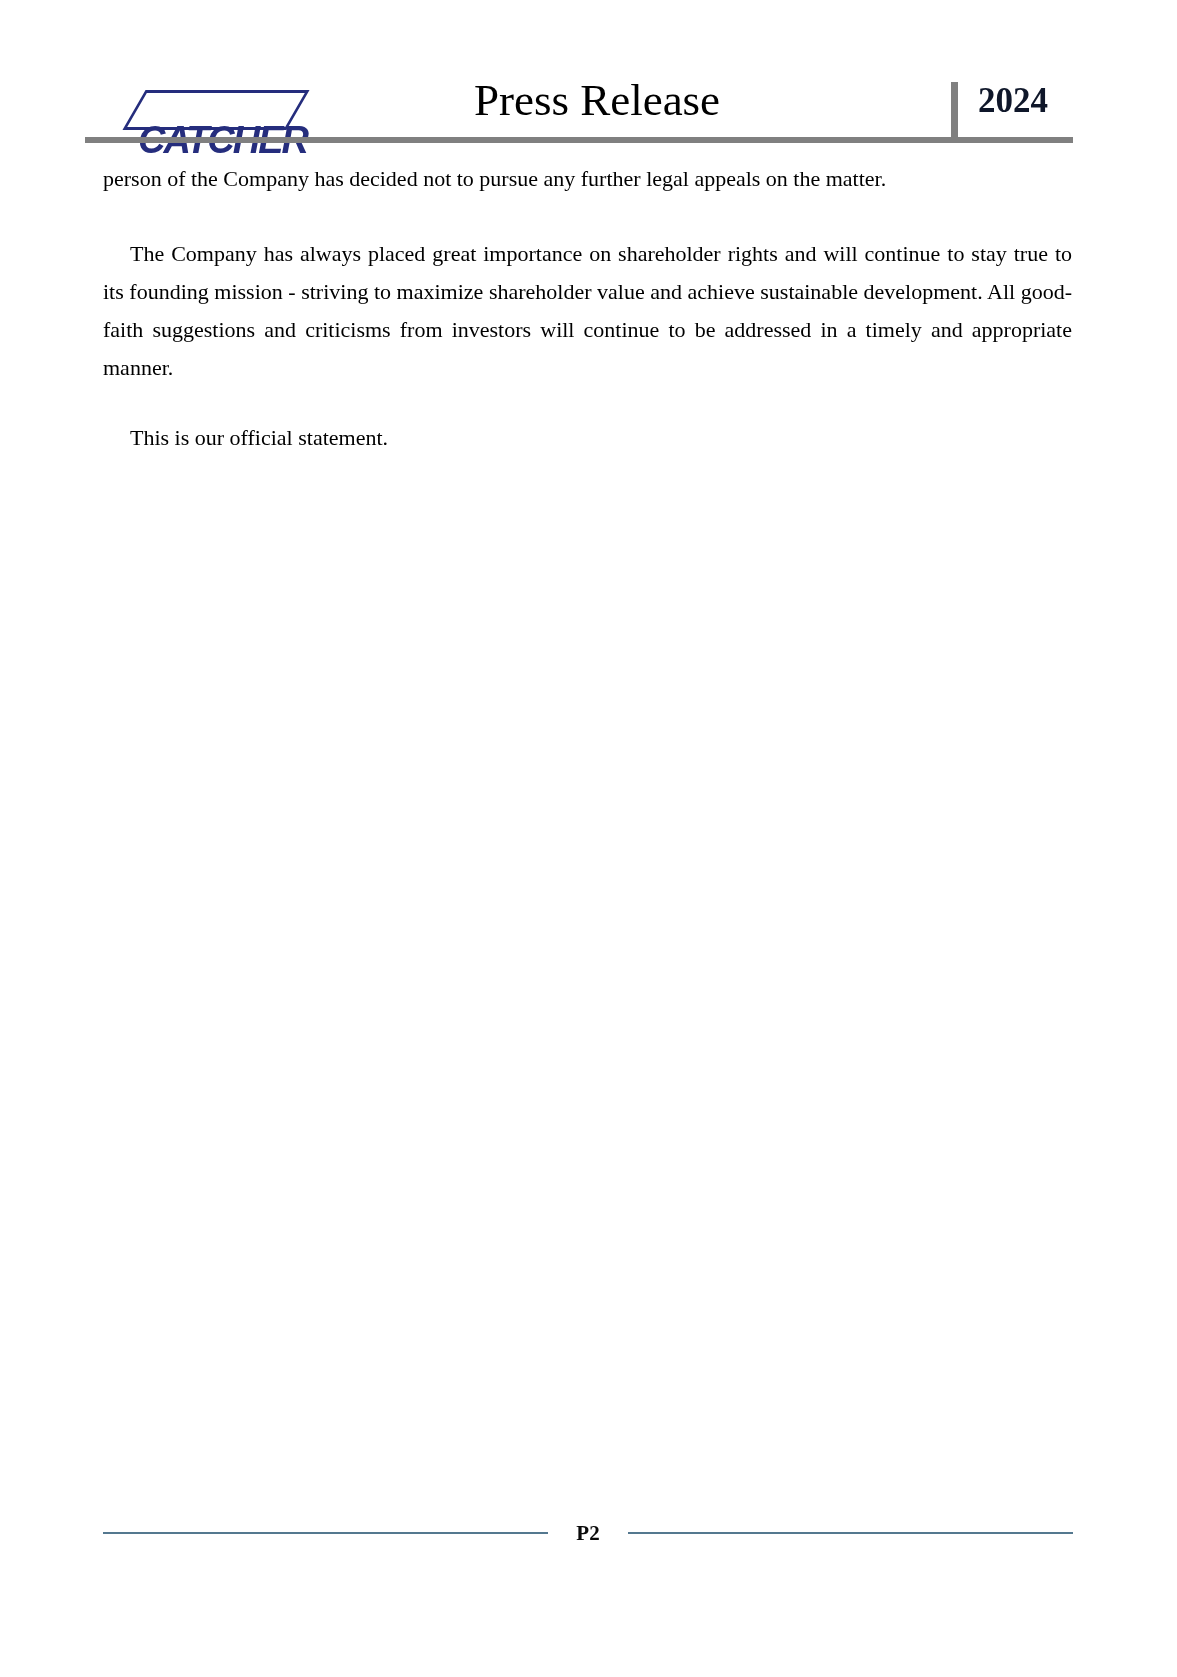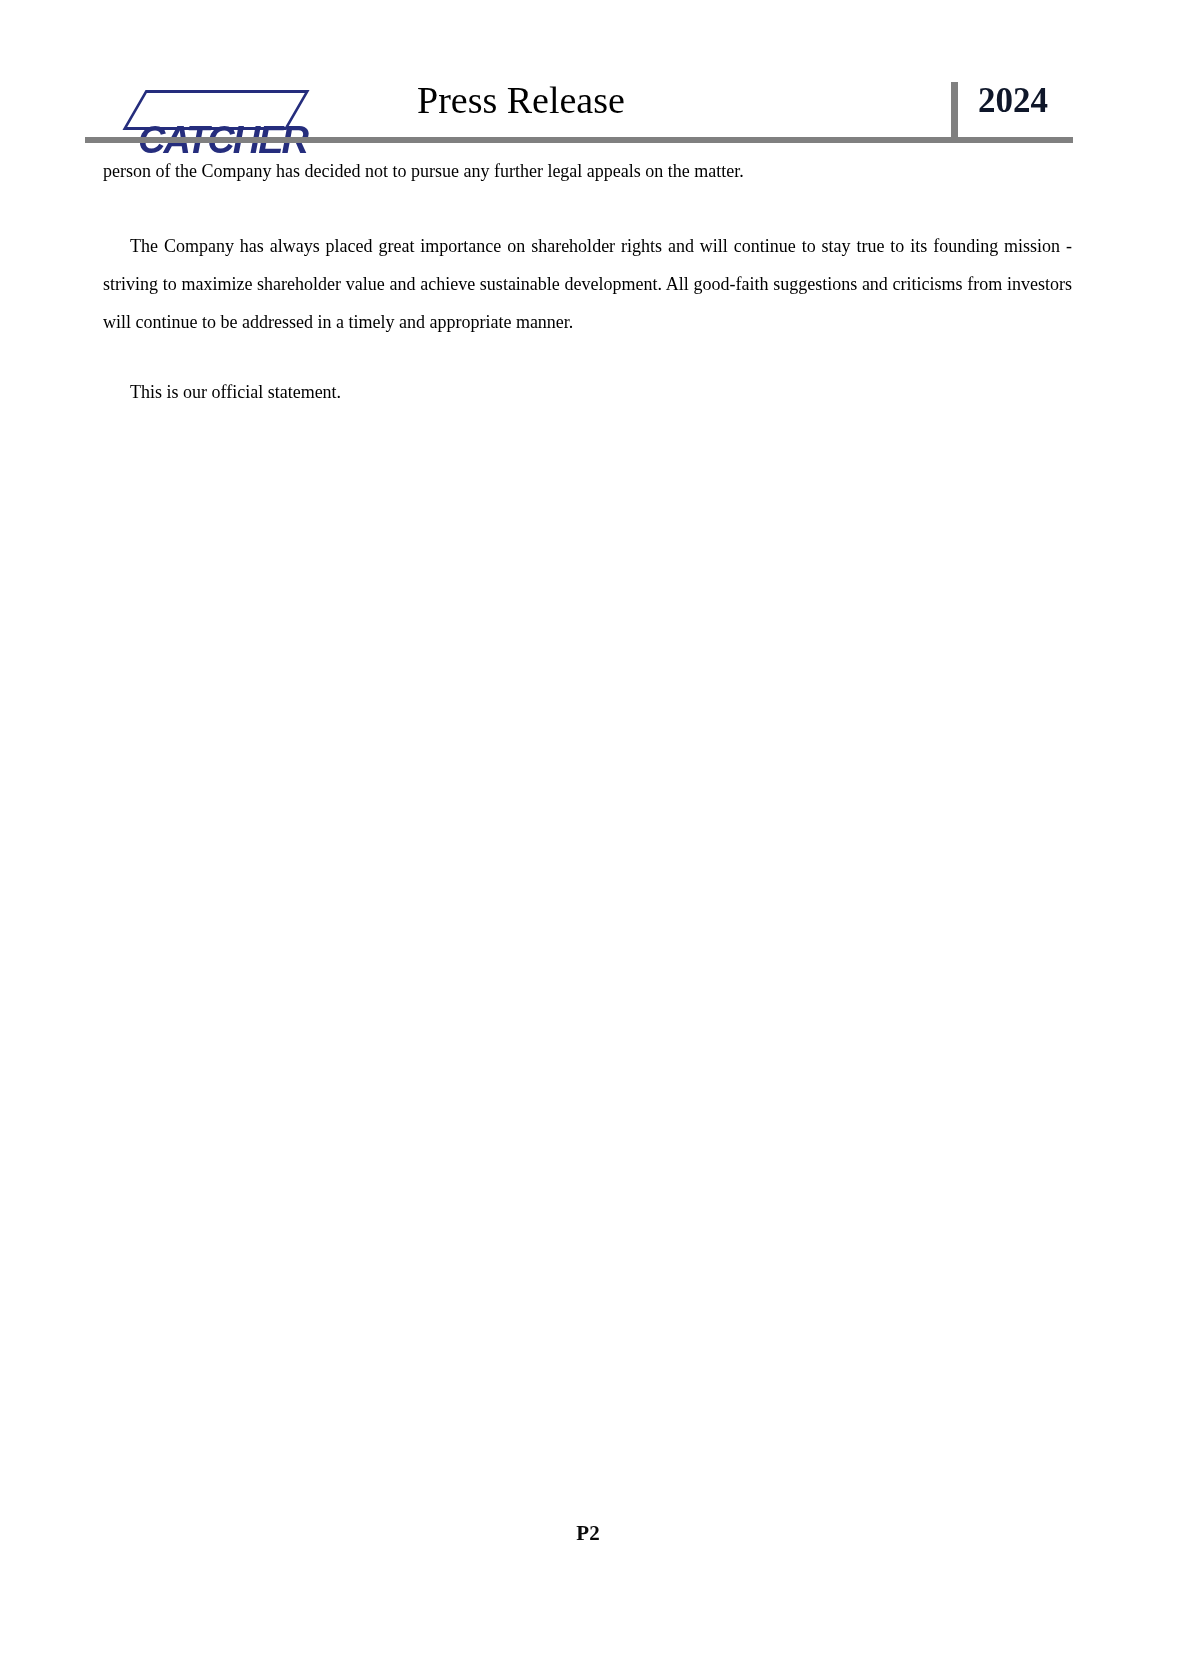--- a/index.html
+++ b/index.html
@@ -27,22 +27,22 @@
     font-family:"Liberation Sans", sans-serif;
     font-weight:900;font-style:italic;
     font-size:38px;line-height:40px;
     letter-spacing:-2px;
     color:#252d7d;
     white-space:nowrap;
     margin-top:40px;
   }
   .header-title{
     position:absolute;left:417px;top:80px;width:360px;
-    text-align:left;
-    font-size:38px;line-height:40px;
+    text-align:center;
+    font-size:45px;line-height:40px;
     color:#000;
     white-space:nowrap;
   }
   .header-vbar{
     position:absolute;left:951px;top:82px;width:7px;height:61px;
     background:#808080;
   }
   .header-year{
     position:absolute;left:965px;top:80px;width:96px;
     text-align:center;
@@ -50,41 +50,41 @@
     font-size:35px;line-height:42px;
     color:#0f172a;
   }
   .header-line{
     position:absolute;left:85px;top:137px;width:988px;height:6px;
     background:#808080;
   }
 
   
   .doc-body{
-    position:absolute;left:103px;top:152px;width:969px;
-    font-size:18px;line-height:38px;
+    position:absolute;left:103px;top:160px;width:969px;
+    font-size:22px;line-height:38px;
   }
   .doc-body p{margin:0;padding:0;}
   .para-continuation{text-align:left;}
   .para-main{
     margin-top:37px !important;
     text-align:justify;
     text-indent:27px;
     font-family:Liberation Serif, serif;
   }
   .para-closing{
     margin-top:32px !important;
     text-align:left;
     text-indent:27px;
   }
 
   
   .footer{
     position:absolute;left:103px;top:1518px;width:970px;height:30px;
-    display:flex;align-items:center;flex-direction:column;
+    display:flex;align-items:center;
   }
   .footer-line{flex:1;height:2px;background:#54788f;}
   .footer-page{
     margin:0 28px;
     font-weight:bold;
     font-size:21px;line-height:30px;
     color:#0a0a0a;
     white-space:nowrap;
   }
 </style>

